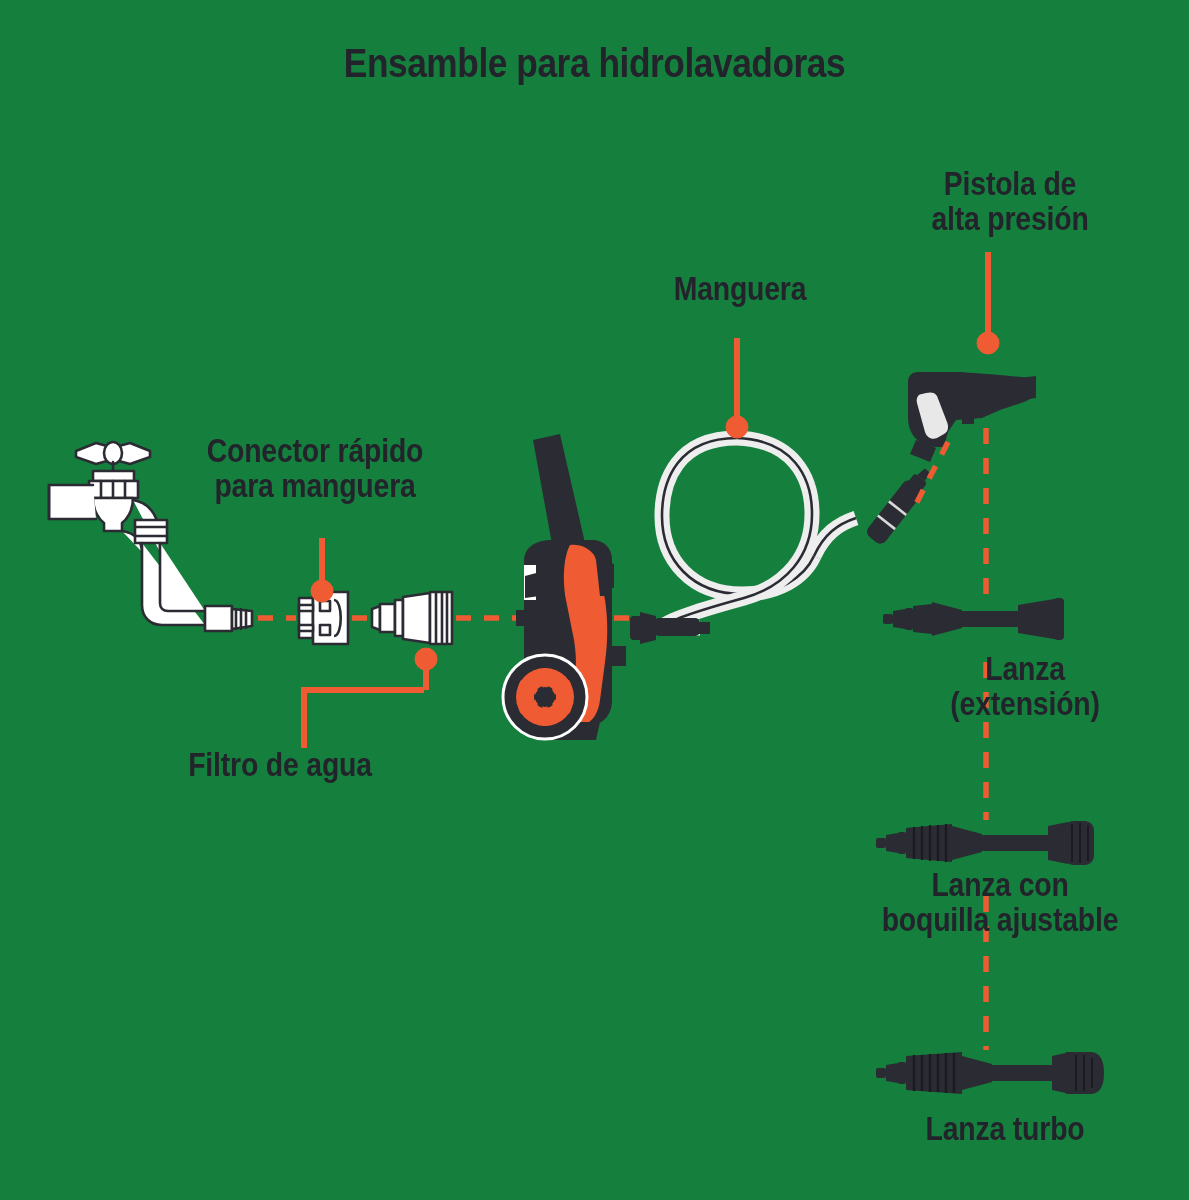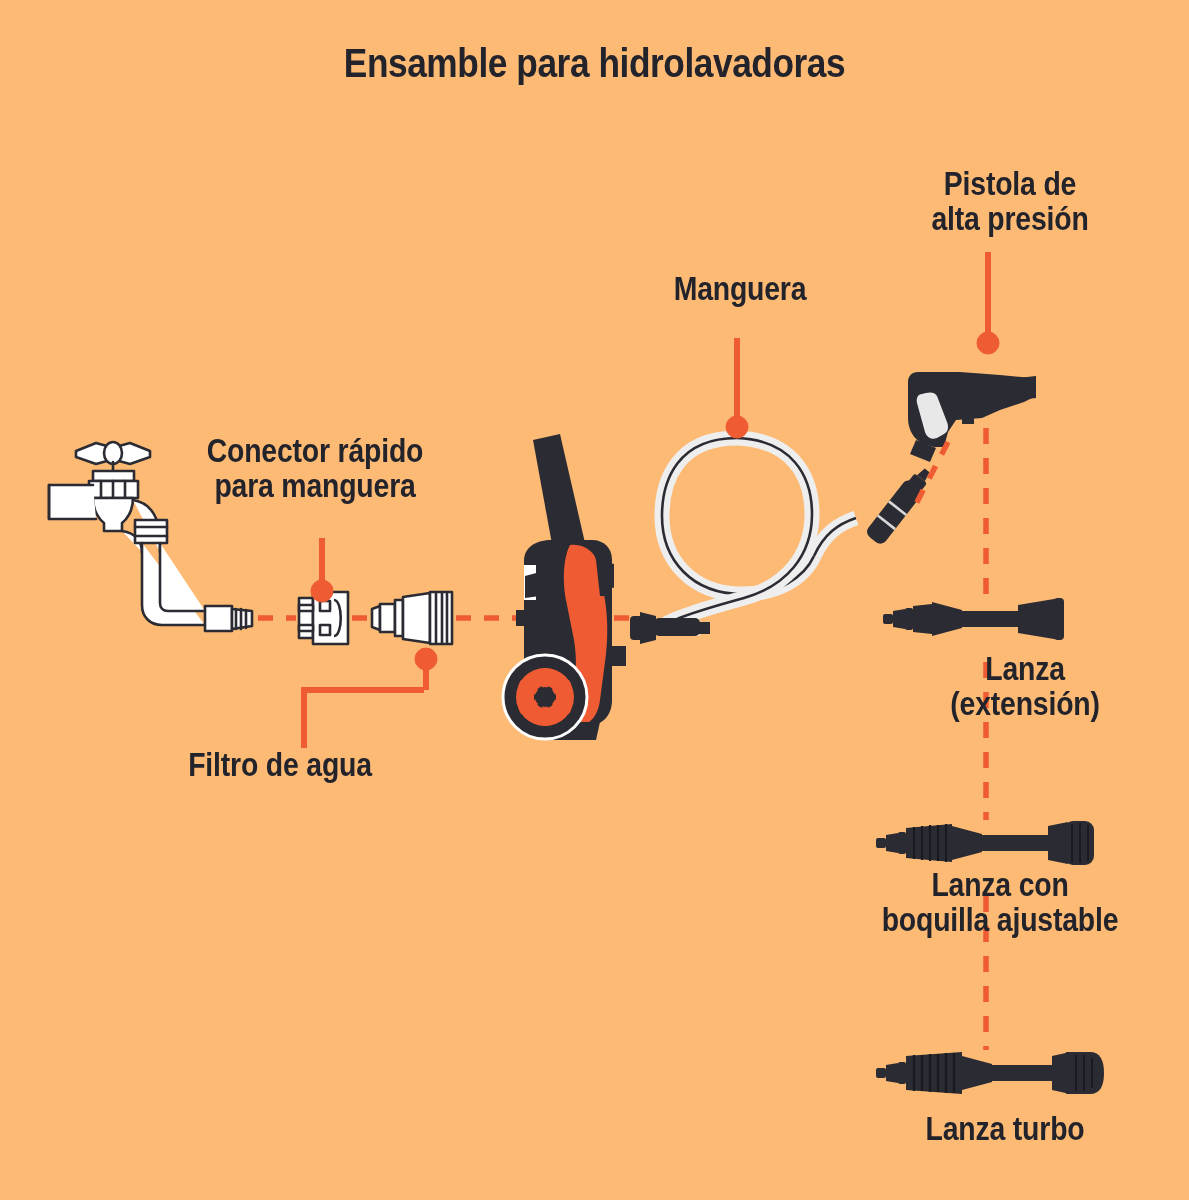--- a/index.html
+++ b/index.html
@@ -11,21 +11,21 @@
     width: 1189px;
     height: 1200px;
     font-family: "Liberation Sans", sans-serif;
     -webkit-font-smoothing: antialiased;
   }
   #stage {
     position: relative;
     width: 1189px;
     height: 1200px;
     overflow: hidden;
-    background: #fdba74;
+    background: #15803d;
   }
   #diagram {
     position: absolute;
     left: 0;
     top: 0;
     width: 1189px;
     height: 1200px;
   }
   .lbl {
     position: absolute;

